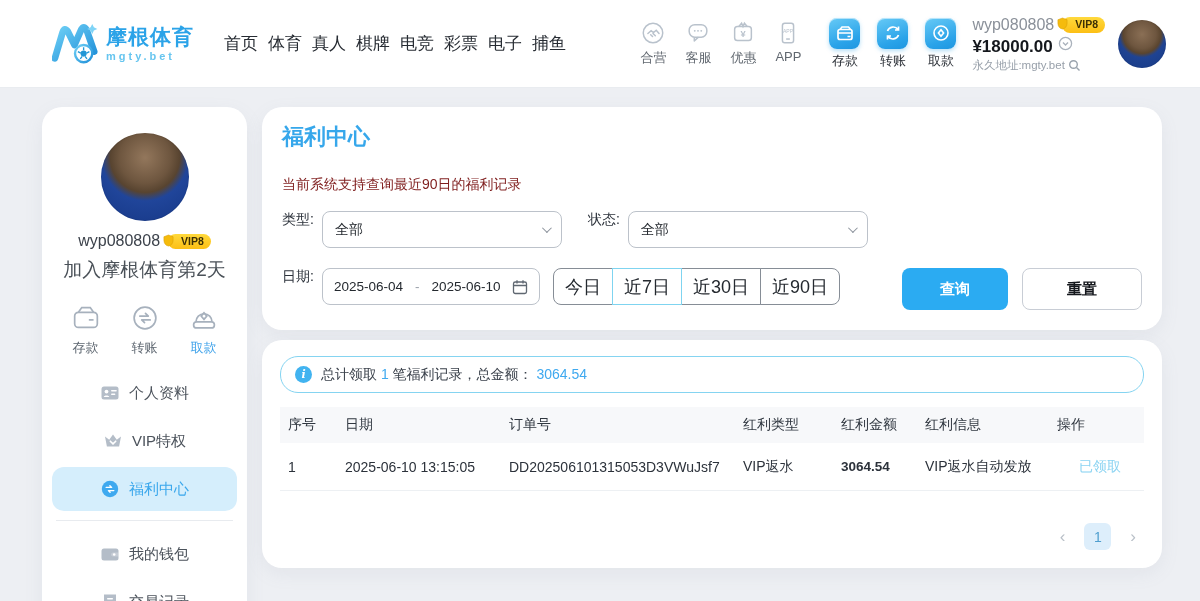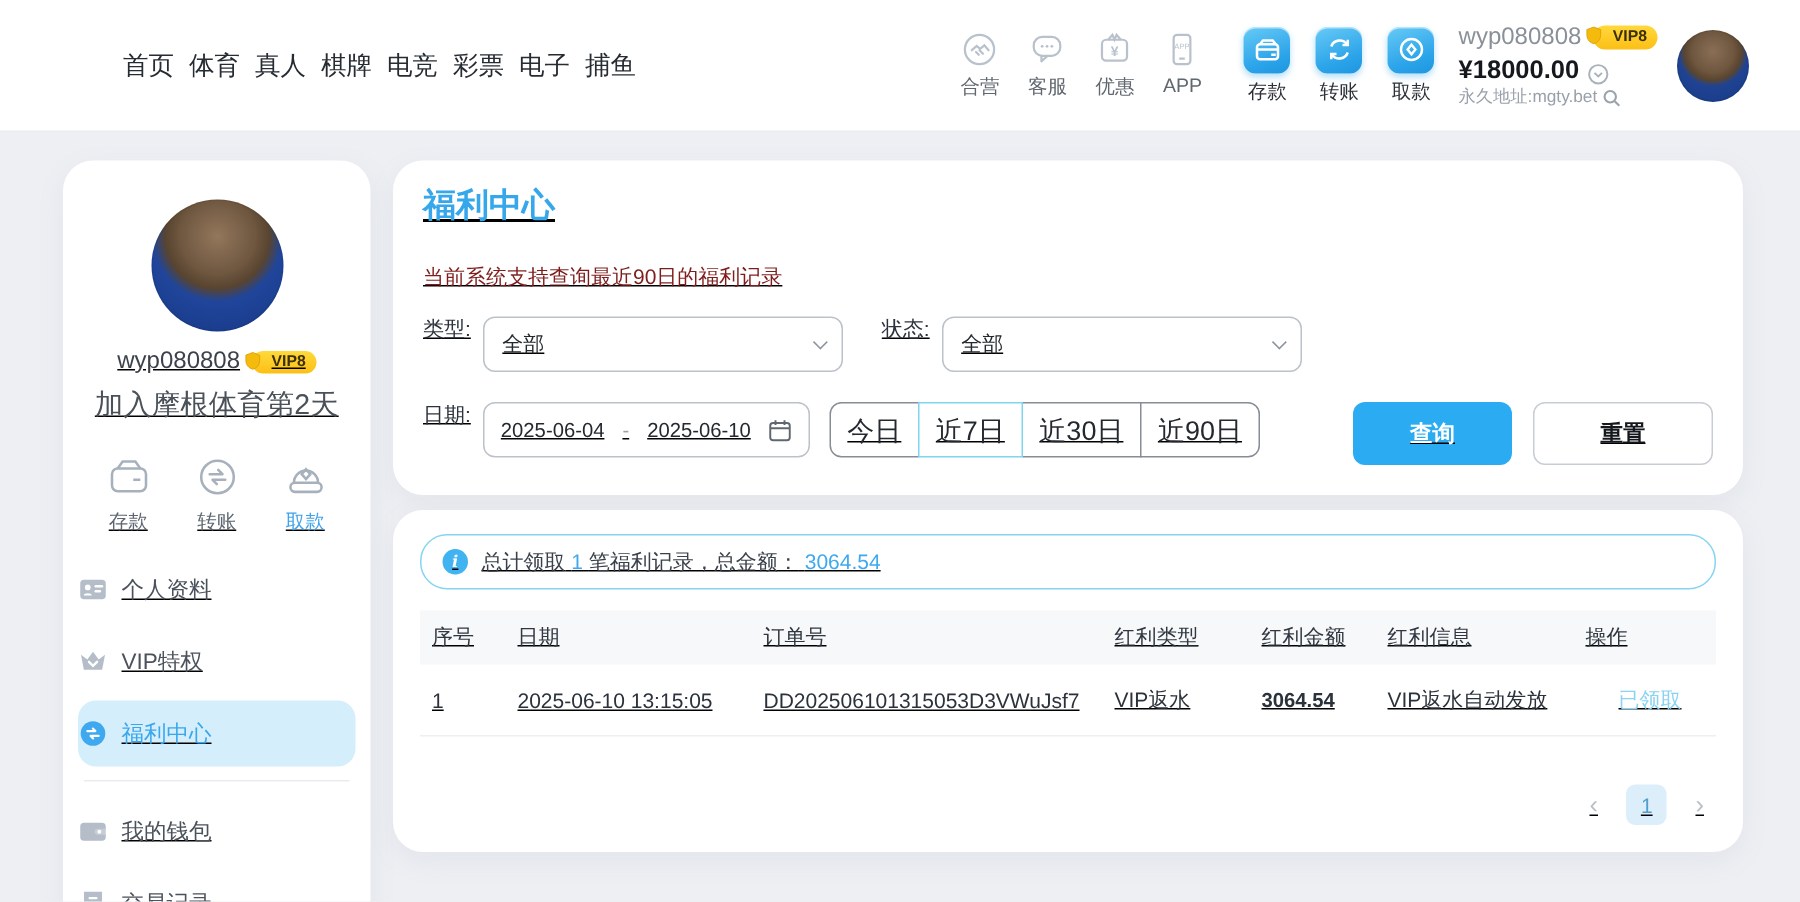--- a/index.html
+++ b/index.html
@@ -26,47 +26,47 @@
     box-shadow:0 2px 4px rgba(42,163,233,.35), inset 0 1px 0 rgba(255,255,255,.55);
     display:flex; align-items:center; justify-content:center; }
   .wb-label { font-size:13px; color:#2c3138; margin-top:3px; white-space:nowrap; }
   .user-info { margin-left:16px; line-height:1.25; }
   .ui-row1 { display:flex; align-items:center; gap:4px; }
   .ui-name { font-size:16px; color:#8a9099; }
   .vip-badge { position:relative; display:inline-flex; align-items:center;
     background:linear-gradient(180deg,#ffd93c,#fcbf15); color:#3c2f05; font-size:10.5px;
     font-weight:700; border-radius:9px; padding:1.5px 7px 1.5px 13px; margin-left:4px; }
   .vip-badge svg { position:absolute; left:-5px; top:0px; }
-  .ui-row2 { display:flex; align-items:flex-end; gap:5px; margin-top:1px; }
+  .ui-row2 { display:flex; align-items:flex-start; gap:5px; margin-top:1px; }
   .ui-balance { font-size:17px; font-weight:700; color:#15181d; }
   .ui-row3 { display:flex; align-items:center; gap:3px; margin-top:1px; }
   .ui-addr { font-size:11.5px; color:#98a0aa; }
   .avatar { width:48px; height:48px; border-radius:50%; margin-left:13px; cursor:pointer;
     background:radial-gradient(circle at 50% 30%, #8a6f55 0%, #6e563f 34%, #5a452f 46%, #1f4392 56%, #173a86 100%);
     box-shadow:inset 0 0 0 1px rgba(0,0,0,.06); }
 
   
   .page { position:relative; width:1200px; height:513px; }
-  .card { background:#fff; border-radius:20px; box-shadow:0 6px 18px rgba(140,152,170,.10);text-decoration:underline; }
+  .card { background:#fff; border-radius:20px; box-shadow:0 6px 18px rgba(140,152,170,.10); }
 
   
   .side-card { position:absolute; left:42px; top:19px; width:205px; height:560px; padding-top:26px; }
   .p-avatar { width:88px; height:88px; border-radius:50%; margin:0 auto;
     background:radial-gradient(circle at 50% 28%, #93775c 0%, #6e563f 33%, #584430 45%, #20459a 56%, #163785 100%);
     box-shadow:inset 0 0 0 1px rgba(0,0,0,.05); }
   .p-name { display:flex; align-items:center; justify-content:center; gap:4px; margin-top:11px; }
   .p-username { font-size:16px; color:#3c424b; }
   .p-join { text-align:center; font-size:19px; color:#4a5158; margin-top:7px; }
   .p-actions { display:flex; justify-content:center; gap:25px; margin-top:18px; }
   .pa-item { display:flex; flex-direction:column; align-items:center; cursor:pointer; }
   .pa-item .pa-label { font-size:13px; color:#5d6670; margin-top:4px; }
   .pa-item.blue .pa-label { color:#41a3ea; }
   .menu { margin-top:14px; }
   .menu-item { height:44px; margin:0 10px 4px; border-radius:12px; display:flex;
-    align-items:center; justify-content:flex-start; gap:9px; font-size:15px; color:#4b525b;
+    align-items:center; justify-content:center; gap:9px; font-size:15px; color:#4b525b;
     cursor:pointer; }
   .menu-item .mi-icon { color:#b4bdc8; display:flex; }
   .menu-item.active { background:#d5eefc; color:#3aa7ec; }
   .menu-item.active .mi-icon { color:#3fa9ef; }
   .menu-divider { height:1px; background:#e8ebef; margin:9px 14px 11px; }
 
   
   .content { position:absolute; left:262px; top:19px; width:900px; }
   .filter-card { padding:15px 20px 20px; }
   .page-title { font-size:22px; font-weight:700; color:#36a7eb; }
@@ -119,20 +119,39 @@
   .pagination { display:flex; justify-content:flex-end; align-items:center; gap:19px;
     margin-top:32px; padding-right:8px; }
   .pg-arrow { font-size:17px; color:#b9c0c8; cursor:pointer; line-height:1; }
   .pg-page { width:27px; height:27px; border-radius:6px; background:#ddeefb; color:#4f9ecf;
     font-size:14px; display:flex; align-items:center; justify-content:center; cursor:pointer; }
 </style>
 </head>
 <body>
 
 <header class="topbar">
+  <div class="logo-wrap">
+    <svg width="46" height="46" viewBox="0 0 48 48">
+      <defs>
+        <linearGradient id="lgm" x1="0" y1="0" x2="1" y2="1">
+          <stop offset="0" stop-color="#6fd0f6"></stop>
+            <stop offset="1" stop-color="#1f8fd8"></stop>
+        </linearGradient>
+      </defs>
+      <path d="M3 39 L11 12 Q13 6 16.5 11 L23.5 25 L30.5 9 Q33 4 36 9 L44 32" fill="none" stroke="url(#lgm)" stroke-width="7" stroke-linecap="round" stroke-linejoin="round"></path>
+      <circle cx="33" cy="34" r="9" fill="#fff" stroke="url(#lgm)" stroke-width="2.5"></circle>
+      <circle cx="33" cy="34" r="3.2" fill="#2196d6"></circle>
+      <path d="M33 27.5 v3 M27 32 l3 1.6 M39 32 l-3 1.6 M29.5 39.5 l2-2.6 M36.5 39.5 l-2-2.6" stroke="#2196d6" stroke-width="1.4"></path>
+      <path d="M42 3 l1.7 3.6 3.6 1.7 -3.6 1.7 -1.7 3.6 -1.7 -3.6 -3.6 -1.7 3.6 -1.7 z" fill="#7fd4f7"></path>
+    </svg>
+    <div class="logo-text">
+      <span class="logo-title">摩根体育</span>
+      <span class="logo-domain">mgty.bet</span>
+    </div>
+  </div>
 
   <nav class="main-nav">
     <span>首页</span>
     <span>体育</span>
     <span>真人</span>
     <span>棋牌</span>
     <span>电竞</span>
     <span>彩票</span>
     <span>电子</span>
     <span>捕鱼</span>

